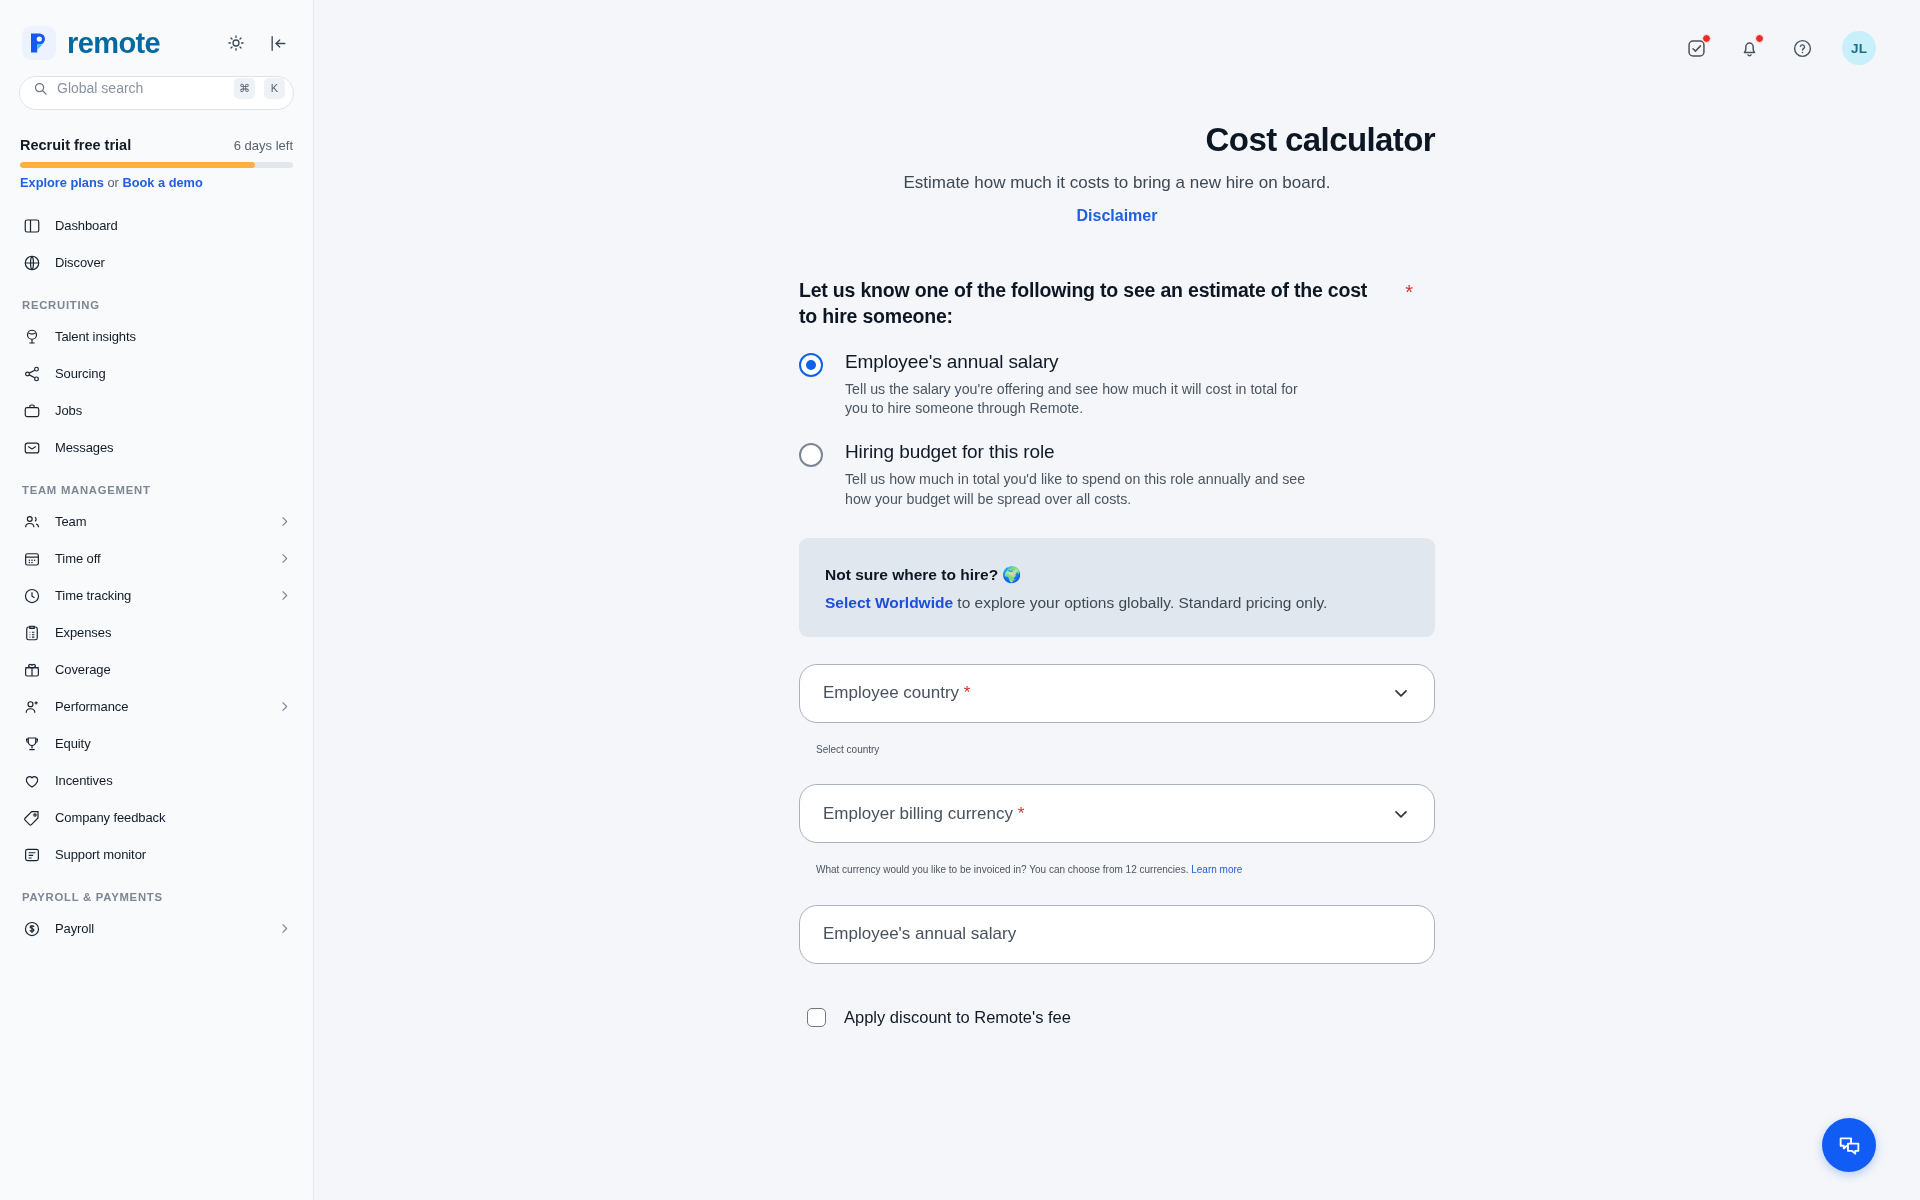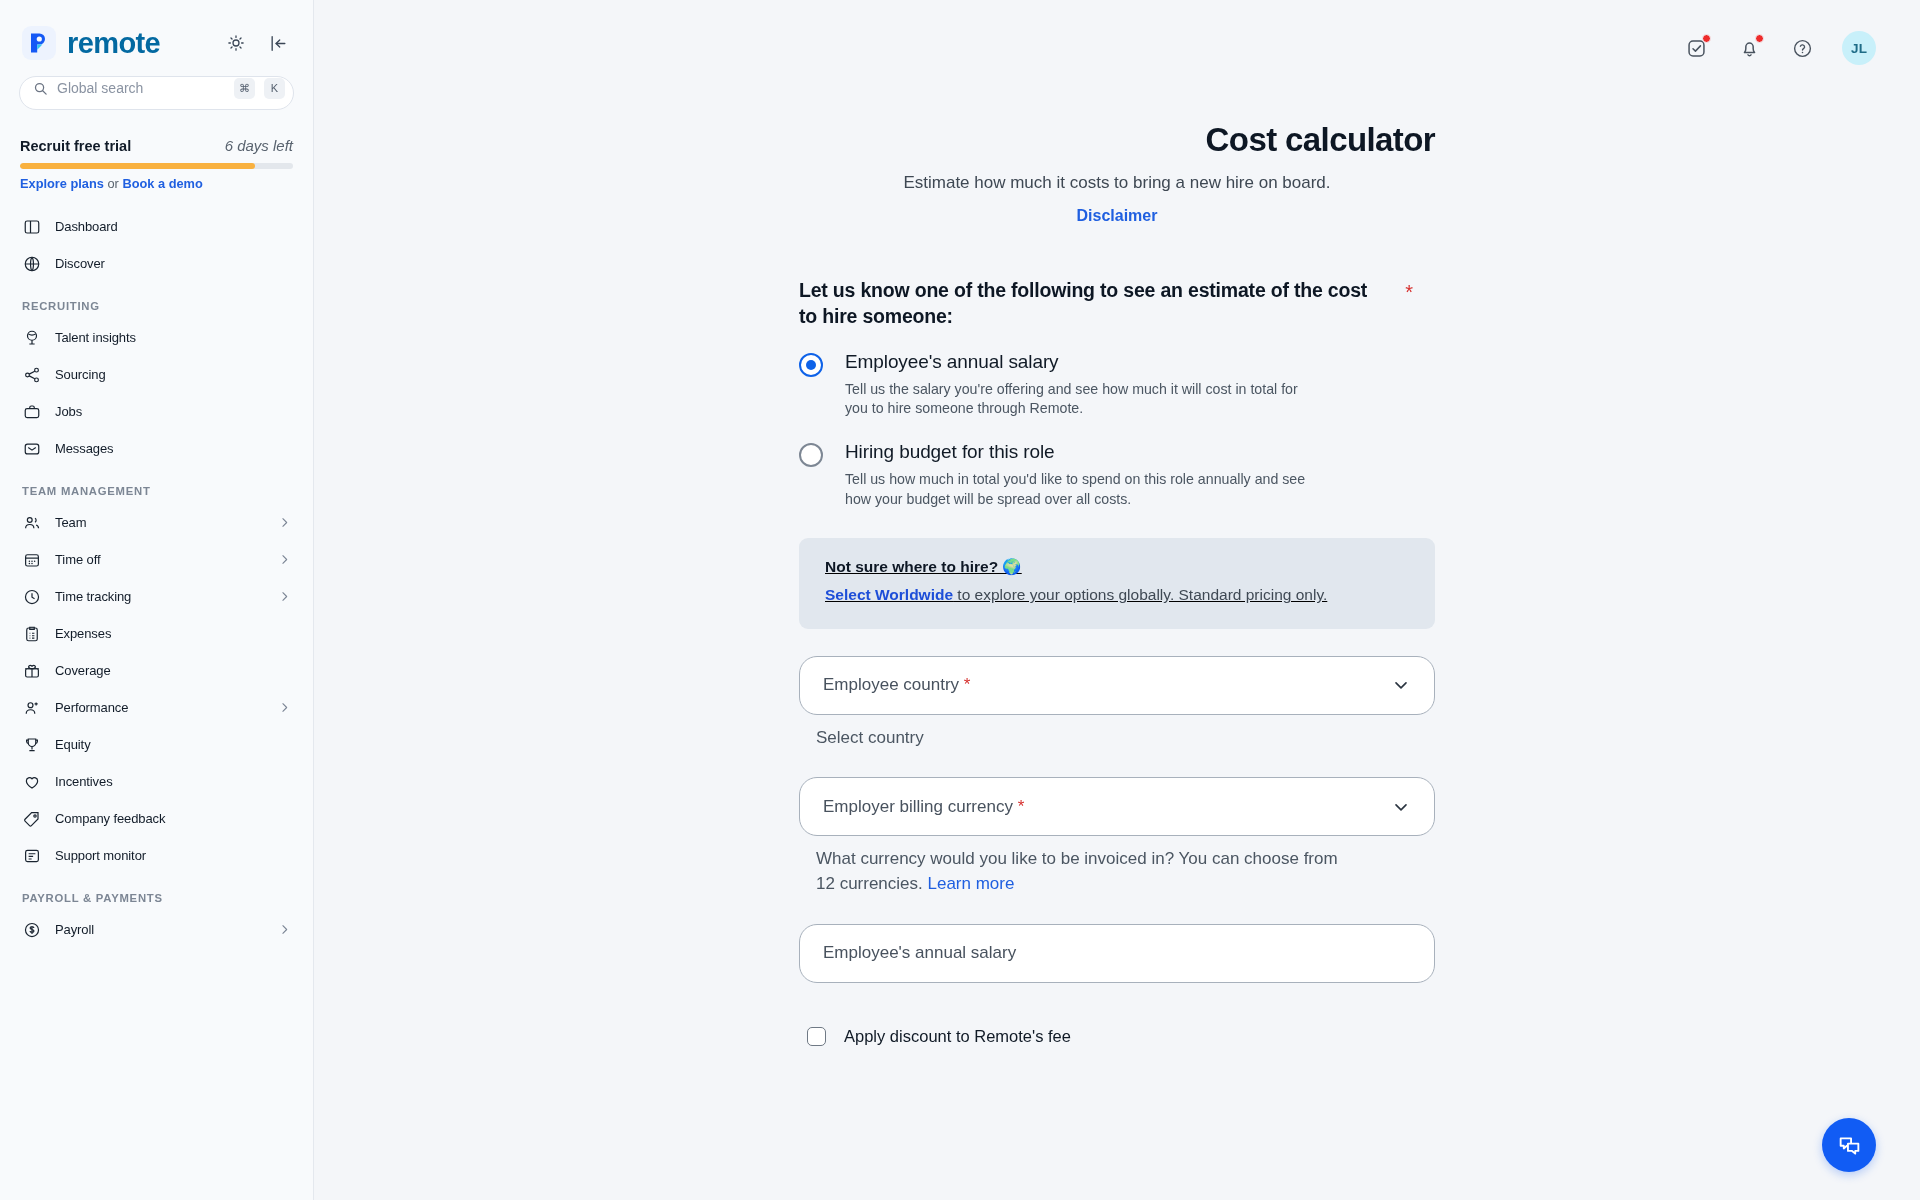--- a/index.html
+++ b/index.html
@@ -58,21 +58,21 @@
     min-width: 21px; height: 21px;
     display: flex; align-items: center; justify-content: center;
     font-size: 11px; color: #55606F; padding: 0 5px;
   }
 
   .trial { padding: 27px 20px 0 20px; }
   .trial-head {
     display: flex; align-items: baseline; justify-content: space-between;
   }
   .trial-title { font-size: 14.5px; font-weight: 700; color: #111B28; }
-  .trial-days { font-size: 15px; color: #59636F; font-style: italic; }
+  .trial-days { font-size: 13px; color: #59636F; }
   .trial-bar {
     margin-top: 9px; height: 6px; border-radius: 4px;
     background: #E3E7EC; overflow: hidden;
   }
   .trial-bar-fill { height: 100%; border-radius: 4px; background: #F9B13F; }
   .trial-links { margin-top: 7px; font-size: 12.8px; color: #5A646F; }
   .trial-links a { color: #1f5fe0; font-weight: 700; text-decoration: none; cursor: pointer; }
 
   .nav { margin-top: 17px; flex: 1; overflow: hidden; }
   .nav-item {
@@ -159,40 +159,40 @@
   .radio-dot { width: 10px; height: 10px; border-radius: 50%; background: #0E62E8; }
   .radio-body { padding-left: 22px; }
   .radio-label { font-size: 19px; color: #101A26; letter-spacing: -0.1px; }
   .radio-desc {
     margin-top: 7px; font-size: 14.2px; color: #4B5662;
     line-height: 1.38; max-width: 470px;
   }
 
   .info-box {
     margin-top: 29px; background: #E1E7EE;
-    border-radius: 9px; padding: 20px 26px 22px 26px; text-decoration: underline;
+    border-radius: 9px; padding: 28px 26px 22px 26px;
   }
   .info-head { font-size: 15.5px; font-weight: 700; color: #0D1724; }
   .info-text {
     margin-top: 8px; font-size: 15.5px; color: #3F4954; line-height: 1.45;
   }
   .info-text a { color: #1d4ed8; font-weight: 700; text-decoration: none; cursor: pointer; }
 
   .field-wrap { margin-top: 27px; }
   .field {
     height: 59px; background: #FFFFFF;
     border: 1px solid #A8B1BC; border-radius: 18px;
     display: flex; align-items: center;
     padding: 12px 23px; cursor: pointer;
   }
   .field-label { font-size: 17px; color: #48525E; flex: 1; }
   .field-label .star { color: #D63230; }
   .field-chev { color: #2B3541; display: flex; align-items: center; }
   .help-text {
-    margin-top: 11px; font-size: 17px; color: #4B5662; line-height: 1.45;
+    margin-top: 20px; font-size: 10px; color: #4B5662; line-height: 1.45;
     padding-left: 17px; max-width: 545px;
   }
   .help-text a { color: #1f5fe0; text-decoration: none; cursor: pointer; }
 
   .check-row { margin-top: 44px; display: flex; align-items: center; gap: 18px; padding-left: 8px; }
   .checkbox {
     width: 19px; height: 19px; flex: 0 0 19px;
     border: 1.7px solid #6F7985; border-radius: 5px; background: #fff;
     cursor: pointer;
   }

